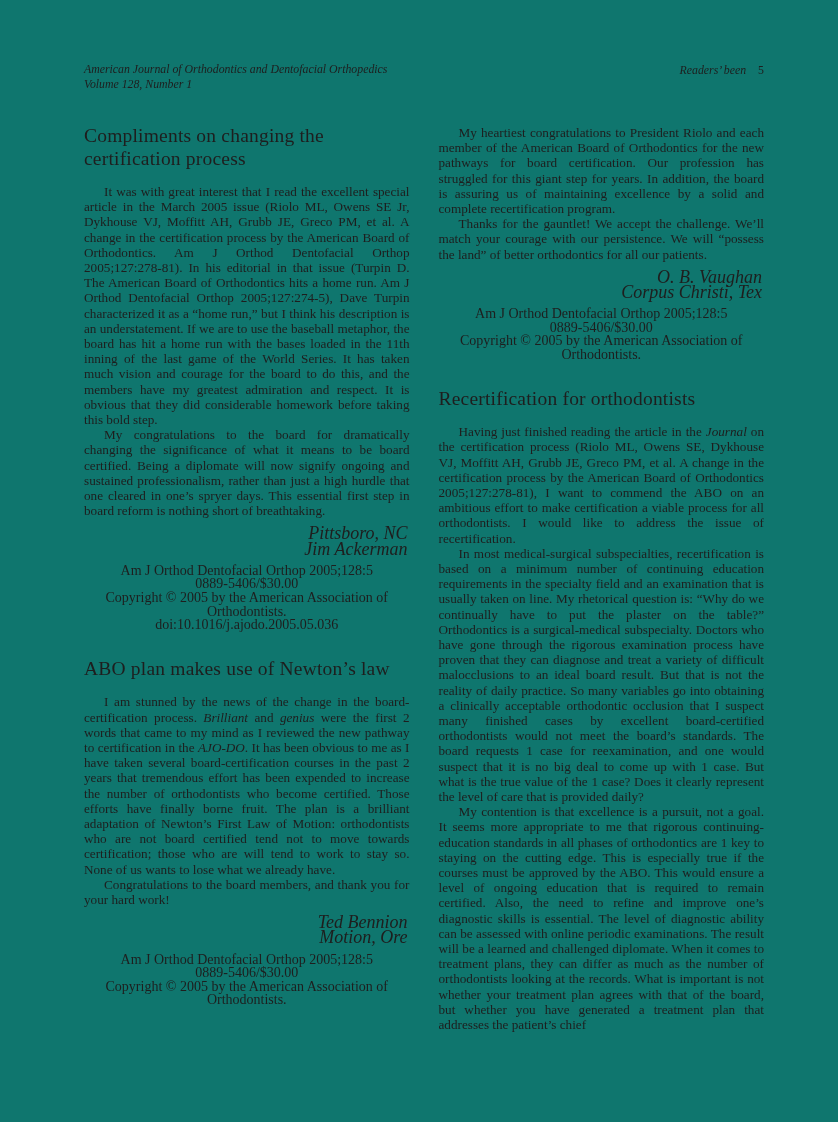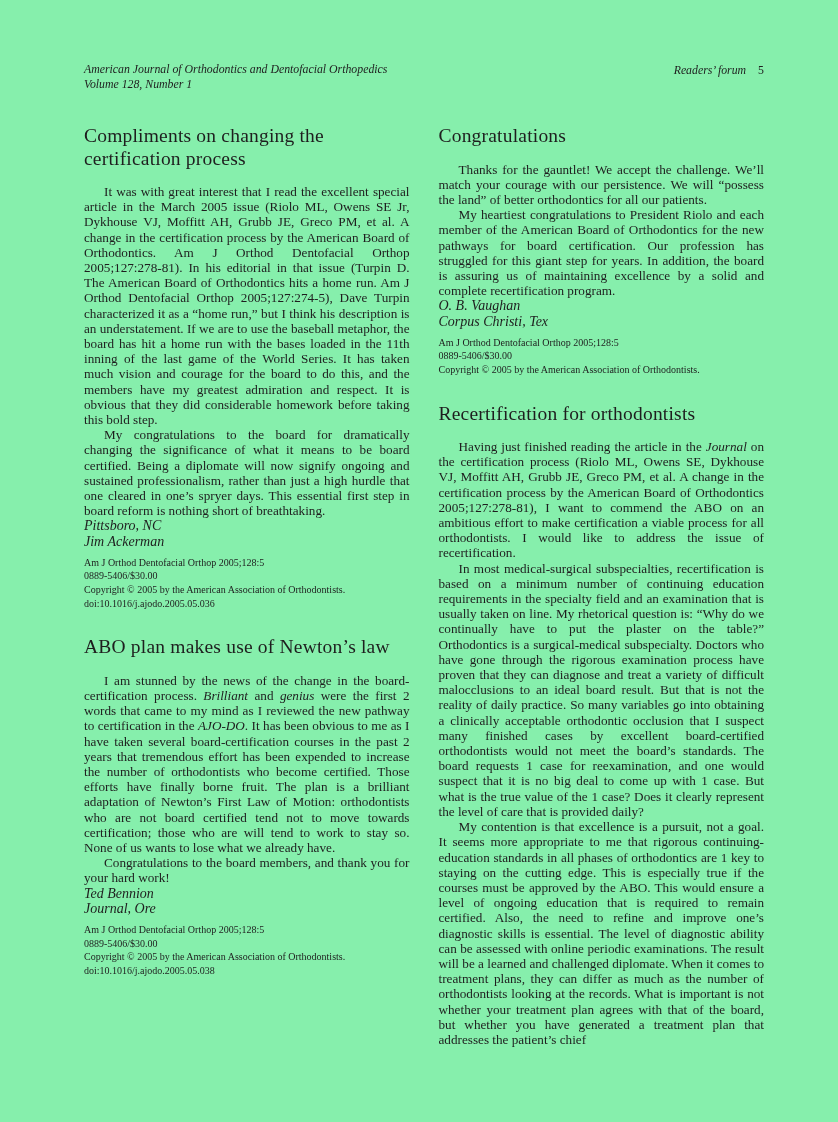--- a/index.html
+++ b/index.html
@@ -6,21 +6,21 @@
   html, body { background: #ffffff; }
   body {
     width: 838px; height: 1122px;
     font-family: "Liberation Serif", "DejaVu Serif", serif;
     color: #1e1e1e;
     -webkit-font-smoothing: antialiased;
   }
   .page {
     position: relative;
     width: 838px; height: 1122px;
-    background: #86efac;
+    background: #0f766e;
     padding: 62px 74px 0 84px;
     overflow: hidden;
   }
   .page-header {
     display: flex;
     justify-content: space-between;
     align-items: flex-start;
     font-style: italic;
     font-size: 11.8px;
     line-height: 15px;
@@ -43,44 +43,45 @@
     margin: 0 0 14px 0;
   }
   .letter p {
     font-size: 13.2px;
     line-height: 15.2px;
     text-align: justify;
     text-indent: 20px;
   }
   .signature-block {
     font-style: italic;
-    font-size: 14px;
+    font-size: 18px;
     line-height: 15.2px;
-    text-align: left;
-    margin-top: 0;
+    text-align: right;
+    margin-top: 8px;
     padding-right: 2px;
   }
   .footnote-block {
-    font-size: 10px;
+    font-size: 14px;
     line-height: 13.6px;
     margin-top: 7px;
+    text-align: center;
   }
 </style>
 </head>
 <body>
 
 <div class="page">
 
   <header class="page-header">
     <div class="header-left">
       <div>American Journal of Orthodontics and Dentofacial Orthopedics</div>
       <div>Volume 128, Number 1</div>
     </div>
     <div class="header-right">
-      <span>Readers’ forum</span><span class="page-number">5</span>
+      <span>Readers’ been</span><span class="page-number">5</span>
     </div>
   </header>
 
   <main class="columns">
     <section class="column">
   <article class="letter">
     <h2>Compliments on changing the certification process</h2>
     <div class="letter-body">
             <p>It was with great interest that I read the excellent special article in the March 2005 issue (Riolo ML, Owens SE Jr, Dykhouse VJ, Moffitt AH, Grubb JE, Greco PM, et al. A change in the certification process by the American Board of Orthodontics. Am J Orthod Dentofacial Orthop 2005;127:278-81). In his editorial in that issue (Turpin D. The American Board of Orthodontics hits a home run. Am J Orthod Dentofacial Orthop 2005;127:274-5), Dave Turpin characterized it as a “home run,” but I think his description is an understatement. If we are to use the baseball metaphor, the board has hit a home run with the bases loaded in the 11th inning of the last game of the World Series. It has taken much vision and courage for the board to do this, and the members have my greatest admiration and respect. It is obvious that they did considerable homework before taking this bold step.</p>
             <p>My congratulations to the board for dramatically changing the significance of what it means to be board certified. Being a diplomate will now signify ongoing and sustained professionalism, rather than just a high hurdle that one cleared in one’s spryer days. This essential first step in board reform is nothing short of breathtaking.</p>
@@ -98,36 +99,34 @@
   </article>
 
   <article class="letter">
     <h2>ABO plan makes use of Newton’s law</h2>
     <div class="letter-body">
             <p>I am stunned by the news of the change in the board-certification process. <i>Brilliant</i> and <i>genius</i> were the first 2 words that came to my mind as I reviewed the new pathway to certification in the <i>AJO-DO</i>. It has been obvious to me as I have taken several board-certification courses in the past 2 years that tremendous effort has been expended to increase the number of orthodontists who become certified. Those efforts have finally borne fruit. The plan is a brilliant adaptation of Newton’s First Law of Motion: orthodontists who are not board certified tend not to move towards certification; those who are will tend to work to stay so. None of us wants to lose what we already have.</p>
             <p>Congratulations to the board members, and thank you for your hard work!</p>
           </div>
     <div class="signature-block">
             <div>Ted Bennion</div>
-            <div>Journal, Ore</div>
+            <div>Motion, Ore</div>
           </div>
     <div class="footnote-block">
             <div>Am J Orthod Dentofacial Orthop 2005;128:5</div>
             <div>0889-5406/$30.00</div>
             <div>Copyright © 2005 by the American Association of Orthodontists.</div>
-            <div>doi:10.1016/j.ajodo.2005.05.038</div>
           </div>
   </article>
 </section>
     <section class="column">
   <article class="letter">
-    <h2>Congratulations</h2>
     <div class="letter-body">
+            <p>My heartiest congratulations to President Riolo and each member of the American Board of Orthodontics for the new pathways for board certification. Our profession has struggled for this giant step for years. In addition, the board is assuring us of maintaining excellence by a solid and complete recertification program.</p>
             <p>Thanks for the gauntlet! We accept the challenge. We’ll match your courage with our persistence. We will “possess the land” of better orthodontics for all our patients.</p>
-            <p>My heartiest congratulations to President Riolo and each member of the American Board of Orthodontics for the new pathways for board certification. Our profession has struggled for this giant step for years. In addition, the board is assuring us of maintaining excellence by a solid and complete recertification program.</p>
           </div>
     <div class="signature-block">
             <div>O. B. Vaughan</div>
             <div>Corpus Christi, Tex</div>
           </div>
     <div class="footnote-block">
             <div>Am J Orthod Dentofacial Orthop 2005;128:5</div>
             <div>0889-5406/$30.00</div>
             <div>Copyright © 2005 by the American Association of Orthodontists.</div>
           </div>

